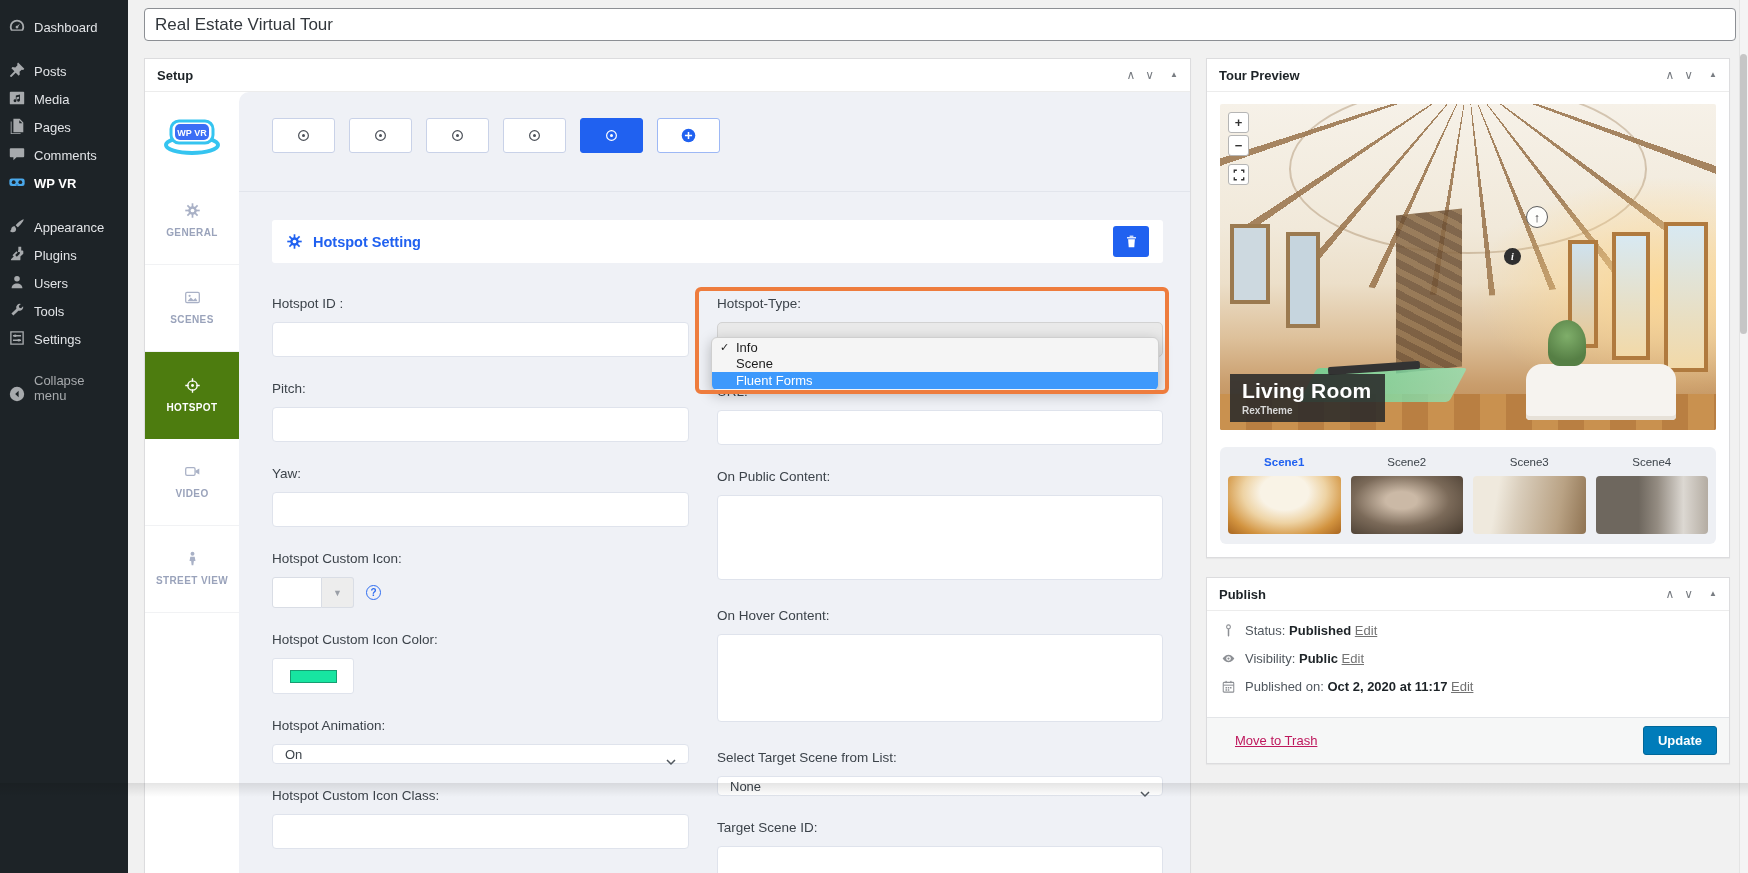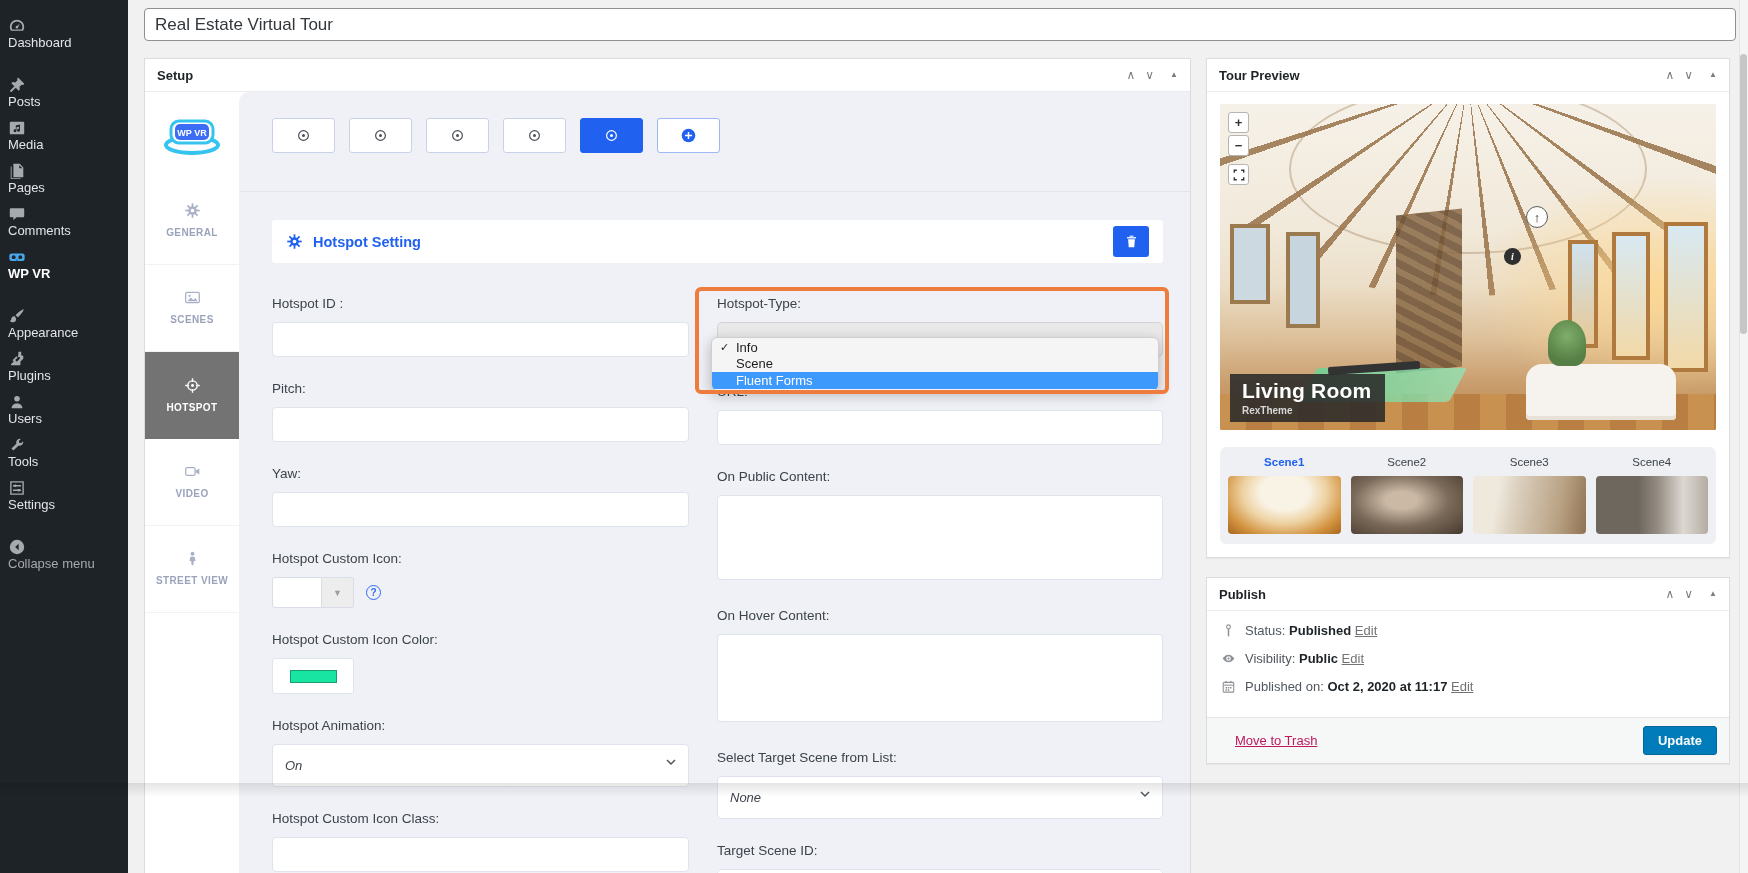--- a/index.html
+++ b/index.html
@@ -1,21 +1,21 @@
 <!DOCTYPE html>
 <html><head>
 <meta charset="utf-8">
 <style>
   * { box-sizing: border-box; margin: 0; padding: 0; }
   html,body { width:1748px; height:873px; overflow:hidden; }
   body { font-family:"Liberation Sans", sans-serif; background:#f1f1f1; position:relative; }
 
   
   .admin-sidebar { position:absolute; left:0; top:0; width:128px; height:873px; background:#1d2327; color:#e2e4e7; z-index:20; }
-  .menu-item { display:flex; align-items:flex-start; gap:0; padding:5px 8px 5px 8px; font-size:13px; cursor:pointer; color:#e2e4e7;flex-direction:column; }
+  .menu-item { display:flex; align-items:flex-end; gap:8px; padding:5px 8px 5px 8px; font-size:13px; cursor:pointer; color:#e2e4e7; }
   .menu-item svg { flex:0 0 18px; width:18px; height:18px; color:#a7aaad; }
   .menu-item.first { margin-top:12px; }
   .menu-item.group-gap { margin-top:16px; }
   .menu-item.wpvr-item span { font-weight:bold; color:#fff; }
   .menu-item.collapse { margin-top:16px; color:#a7aaad; }
 
   
   .main-wrap { position:absolute; left:128px; top:0; right:0; bottom:0; padding:8px 12px 0 16px; }
   .title-input { width:1592px; height:33px; border:1px solid #8c8f94; border-radius:4px; background:#fff; font-size:17px; color:#32373c; padding:0 10px; font-family:"Liberation Sans", sans-serif; }
   .content-row { display:flex; gap:15px; margin-top:17px; align-items:flex-start; }
@@ -28,21 +28,21 @@
   .panel-controls .tri { font-size:8px; line-height:1; margin-left:6px; cursor:pointer; }
 
   
   .setup-card { flex:0 0 1045px; }
   .setup-body { display:flex; min-height:810px; }
   .tab-rail { flex:0 0 94px; background:#fff; }
   .logo-block { height:86px; display:flex; align-items:center; justify-content:center; }
   .tab { height:87px; display:flex; flex-direction:column; align-items:center; justify-content:center; gap:7px; border-bottom:1px solid #f1f2f4; cursor:pointer; }
   .tab .t-label { font-size:10px; letter-spacing:.4px; color:#9aa3bb; font-weight:bold; text-align:center; line-height:1.35; }
   .tab svg { width:17px; height:17px; color:#a9b1c6; }
-  .tab.active { background:#737373; border-bottom:none; }
+  .tab.active { background:#4d7c0f; border-bottom:none; }
   .tab.active .t-label { color:#fff; }
   .tab.active svg { color:#fff; }
 
   .setup-content { flex:1; background:#eff1f6; border-radius:10px 0 0 0; padding:26px 27px 40px 33px; }
 
   .scene-tabs { display:flex; gap:14px; }
   .scene-btn { width:63px; height:35px; background:#fff; border:1px solid #c9d2e8; border-radius:3px; display:flex; align-items:center; justify-content:center; cursor:pointer; }
   .scene-btn svg { width:15px; height:15px; color:#4a4f57; }
   .scene-btn.active { background:#2061f0; border-color:#2061f0; }
   .scene-btn.active svg { color:#fff; }
@@ -56,21 +56,21 @@
   .hs-bar-left svg { width:17px; height:17px; color:#2061f0; }
   .hs-bar-title { color:#2061f0; font-weight:bold; font-size:14.5px; }
   .trash-btn { width:36px; height:31px; background:#2061f0; border:none; border-radius:3px; display:flex; align-items:center; justify-content:center; cursor:pointer; margin-right:10px; }
   .trash-btn svg { width:15px; height:15px; color:#fff; }
 
   .form-grid { display:grid; grid-template-columns:417px 446px; column-gap:28px; margin-top:33px; }
   .field { margin-bottom:24px; }
   .field-label { font-size:13.5px; color:#3c434a; margin-bottom:11px; }
   .txt-input { width:100%; height:35px; background:#fff; border:1px solid #dfe3ec; border-radius:4px; font-size:13px; padding:0 10px; font-family:"Liberation Sans", sans-serif; color:#3c434a; }
   textarea.txt-input { resize:none; padding-top:8px; }
-  .sel { position:relative; width:100%; height:43px; background:#fff; border:1px solid #dfe3ec; border-radius:4px; display:flex; align-items:center; padding:0 12px; font-size:13px; color:#3c434a; cursor:pointer;font-style:italic; }
+  .sel { position:relative; width:100%; height:20px; background:#fff; border:1px solid #dfe3ec; border-radius:4px; display:flex; align-items:center; padding:0 12px; font-size:13px; color:#3c434a; cursor:pointer; }
   .sel svg { position:absolute; right:11px; top:11px; width:12px; height:12px; color:#50575e; }
 
   .icon-picker { display:flex; align-items:center; gap:12px; }
   .picker-box { display:flex; }
   .picker-val { width:50px; height:31px; background:#fff; border:1px solid #d9dde5; border-radius:3px 0 0 3px; }
   .picker-arrow { width:32px; height:31px; background:#ededed; border:1px solid #d9dde5; border-left:none; border-radius:0 3px 3px 0; display:flex; align-items:center; justify-content:center; color:#9a9fa7; font-size:9px; cursor:pointer; }
   .help-dot { width:15px; height:15px; border-radius:50%; border:1.5px solid #2f6df0; color:#2f6df0; font-size:10px; font-weight:bold; display:flex; align-items:center; justify-content:center; cursor:pointer; }
 
   .color-box { width:82px; height:36px; background:#fff; border:1px solid #dfe3ec; border-radius:3px; display:flex; align-items:center; padding-left:17px; cursor:pointer; }
   .color-swatch { width:47px; height:13px; border:1px solid #169d71; }

